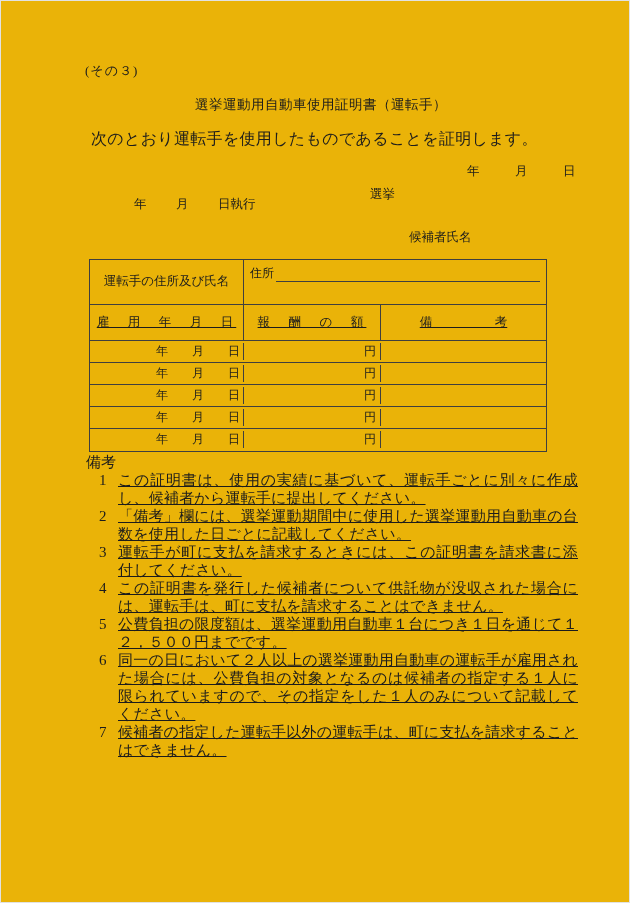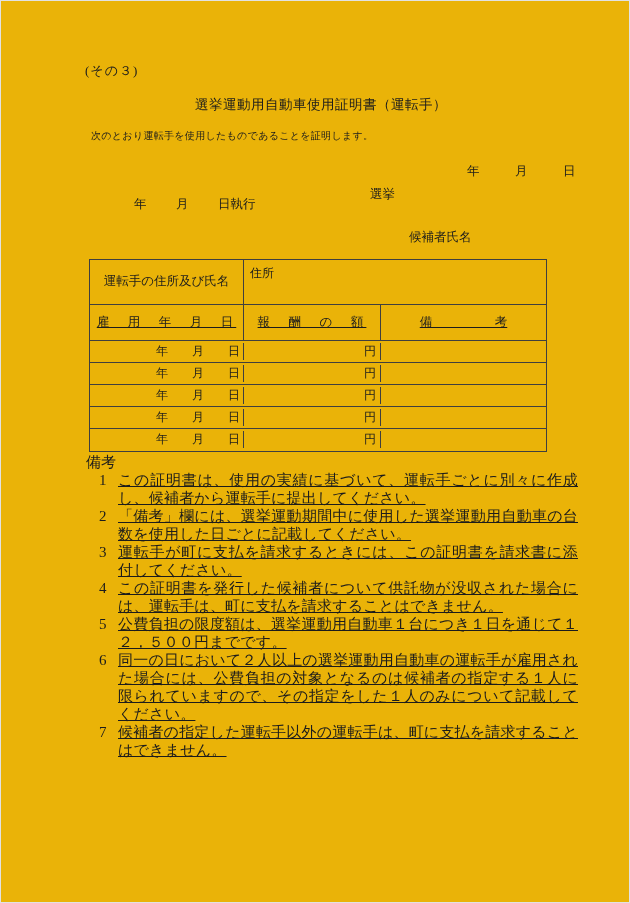--- a/index.html
+++ b/index.html
@@ -21,21 +21,21 @@
     position:absolute; left:84px; top:61px;
     font-size:13px; letter-spacing:1px;
   }
   .doc-title {
     position:absolute; left:0; top:95px; width:640px;
     text-align:center; font-size:13.5px; font-weight:normal;
     letter-spacing:0.5px;
   }
   .intro {
     position:absolute; left:90px; top:128px;
-    font-size:10px; letter-spacing:0.3px;
+    font-size:16px; letter-spacing:0.3px;
   }
   .tok { position:absolute; font-size:12.5px; white-space:nowrap; }
   
   .form-table {
     position:absolute; left:88px; top:258px;
     width:458px; height:193px;
     border:1px solid #3f3f3f;
     display:flex; flex-direction:column;
     font-size:12.5px;
   }
@@ -44,21 +44,21 @@
   .row-driver { height:45px; }
   .row-head { height:36px;text-decoration:underline; }
   .row-data { height:22.2px;align-items:center; }
   .row-data:last-child { border-bottom:none; }
   .c1 { width:154px; border-right:1px solid #3f3f3f; }
   .c2 { width:137px; border-right:1px solid #3f3f3f; }
   .c3 { flex:1; }
   .center-cell { display:flex; align-items:center; justify-content:center; }
   .driver-fields {
     flex:1; padding:3px 6px 3px 6px;
-    display:flex; justify-content:space-between;
+    display:flex; flex-direction:column; justify-content:space-between;
     font-size:12px;
   }
   .field-line { display:flex; align-items:flex-end; height:19px; }
   .field-line .lbl { white-space:nowrap; }
   .blank-line { flex:1; border-bottom:1px solid #3f3f3f; margin-left:2px; }
   .head-label { letter-spacing:3px; white-space:nowrap; }
   .head-label-plain { white-space:nowrap; }
   .date-cell {
     display:flex; align-items:center; justify-content:flex-end;
     padding-right:3px; font-size:12px; white-space:nowrap;

